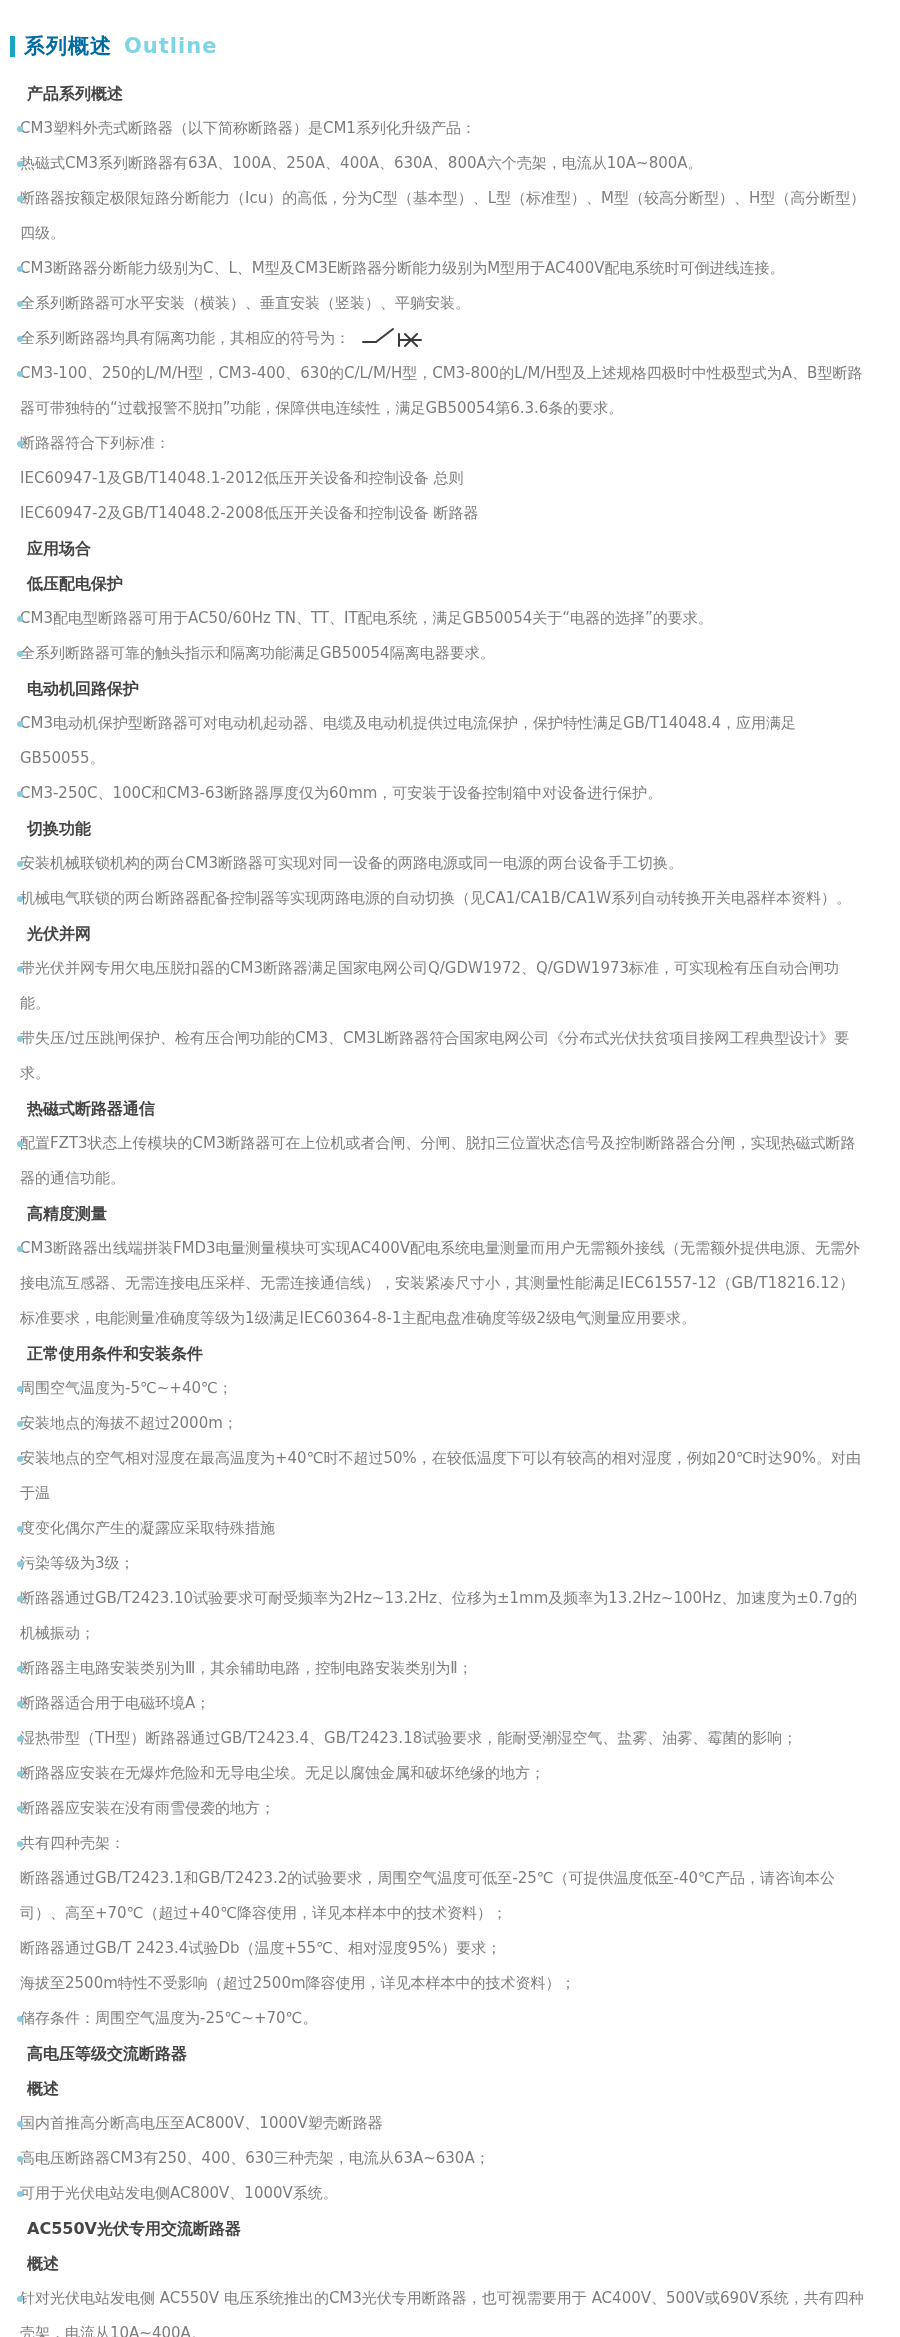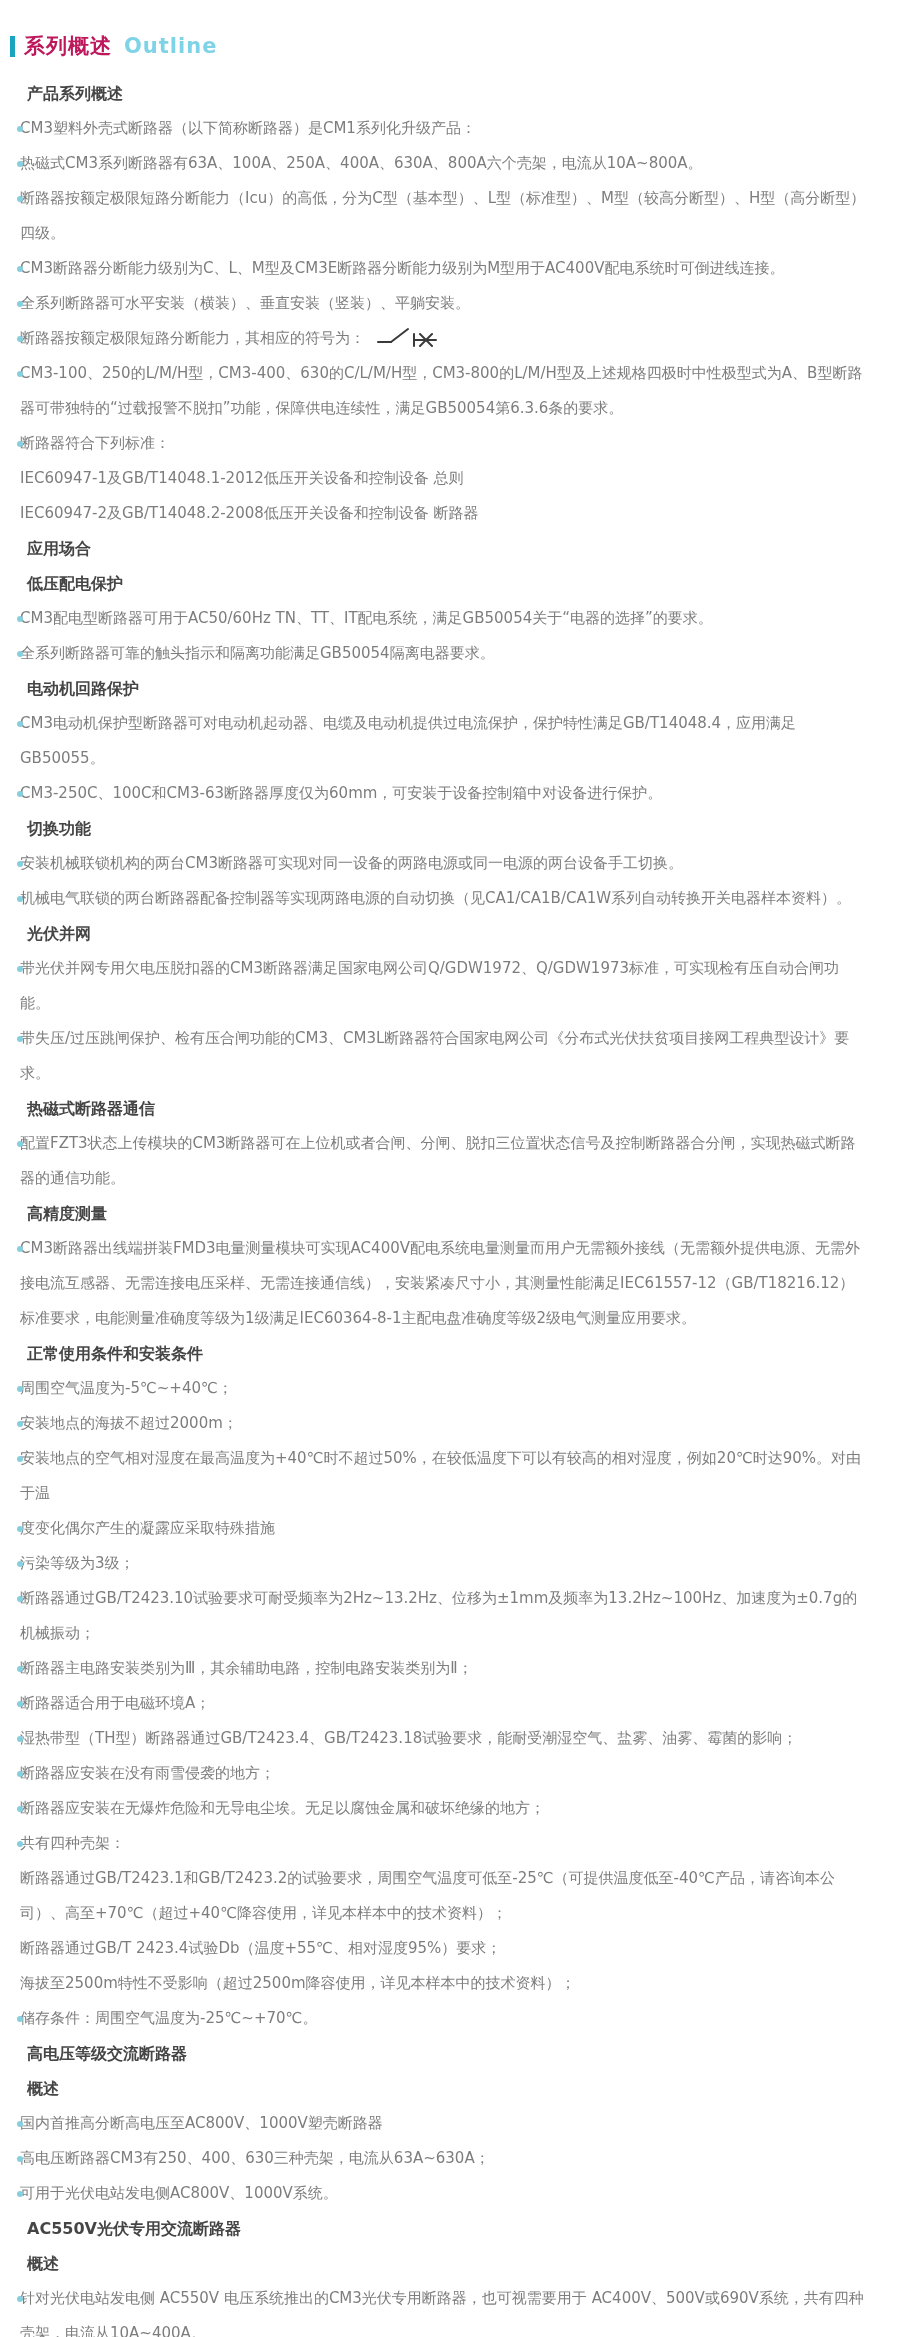--- a/index.html
+++ b/index.html
@@ -19,21 +19,21 @@
   .page{width:900px;min-height:2337px;background:#fff;padding-bottom:46px;}
   .title-row{
     display:flex;align-items:center;
     padding:32px 0 4px 10px;
   }
   .title-bar{
     width:5px;height:21px;background:var(--accent);
     margin-right:9px;flex:0 0 auto;
   }
   .title-zh{
-    font-size:21px;color:#be185d;font-weight:700;letter-spacing:1px;
+    font-size:21px;color:#0369a1;font-weight:700;letter-spacing:1px;
   }
   .title-en{
     font-size:21px;color:var(--accent-light);font-weight:700;
     margin-left:12px;letter-spacing:1px;
   }
   .content{padding:12px 32px 0 0;}
   .heading{
     margin:0 0 0 27px;
     font-size:16px;line-height:35px;font-weight:700;color:var(--heading);
   }
@@ -61,21 +61,21 @@
     <span class="title-zh">系列概述</span>
     <span class="title-en">Outline</span>
   </div>
   <div class="content" id="content">
       <h3 class="heading">产品系列概述</h3>
       <p class="bullet"><span class="dot"></span><span>CM3塑料外壳式断路器（以下简称断路器）是CM1系列化升级产品：</span></p>
       <p class="bullet"><span class="dot"></span><span>热磁式CM3系列断路器有63A、100A、250A、400A、630A、800A六个壳架，电流从10A~800A。</span></p>
       <p class="bullet"><span class="dot"></span><span>断路器按额定极限短路分断能力（Icu）的高低，分为C型（基本型）、L型（标准型）、M型（较高分断型）、H型（高分断型）四级。</span></p>
       <p class="bullet"><span class="dot"></span><span>CM3断路器分断能力级别为C、L、M型及CM3E断路器分断能力级别为M型用于AC400V配电系统时可倒进线连接。</span></p>
       <p class="bullet"><span class="dot"></span><span>全系列断路器可水平安装（横装）、垂直安装（竖装）、平躺安装。</span></p>
-      <p class="bullet"><span class="dot"></span><span>断路器按额定极限短路分断能力，其相应的符号为：</span>
+      <p class="bullet"><span class="dot"></span><span>全系列断路器均具有隔离功能，其相应的符号为：</span>
   <span class="iso-symbol">
     <svg width="62" height="22" viewBox="0 0 62 22" fill="none" stroke="#3a3a3a" stroke-width="2" stroke-linecap="round">
       <line x1="2" y1="17" x2="15" y2="17"></line>
       <line x1="15" y1="17" x2="32" y2="4"></line>
       <line x1="38" y1="9" x2="38" y2="21"></line>
       <line x1="38" y1="15" x2="60" y2="15"></line>
       <line x1="44" y1="9" x2="56" y2="21"></line>
       <line x1="44" y1="21" x2="56" y2="9"></line>
     </svg>
   </span>
@@ -104,22 +104,22 @@
       <h3 class="heading">正常使用条件和安装条件</h3>
       <p class="bullet"><span class="dot"></span><span>周围空气温度为-5℃~+40℃；</span></p>
       <p class="bullet"><span class="dot"></span><span>安装地点的海拔不超过2000m；</span></p>
       <p class="bullet"><span class="dot"></span><span>安装地点的空气相对湿度在最高温度为+40℃时不超过50%，在较低温度下可以有较高的相对湿度，例如20℃时达90%。对由于温</span></p>
       <p class="bullet"><span class="dot"></span><span>度变化偶尔产生的凝露应采取特殊措施</span></p>
       <p class="bullet"><span class="dot"></span><span>污染等级为3级；</span></p>
       <p class="bullet"><span class="dot"></span><span>断路器通过GB/T2423.10试验要求可耐受频率为2Hz~13.2Hz、位移为±1mm及频率为13.2Hz~100Hz、加速度为±0.7g的机械振动；</span></p>
       <p class="bullet"><span class="dot"></span><span>断路器主电路安装类别为Ⅲ，其余辅助电路，控制电路安装类别为Ⅱ；</span></p>
       <p class="bullet"><span class="dot"></span><span>断路器适合用于电磁环境A；</span></p>
       <p class="bullet"><span class="dot"></span><span>湿热带型（TH型）断路器通过GB/T2423.4、GB/T2423.18试验要求，能耐受潮湿空气、盐雾、油雾、霉菌的影响；</span></p>
+      <p class="bullet"><span class="dot"></span><span>断路器应安装在无爆炸危险和无导电尘埃。无足以腐蚀金属和破坏绝缘的地方；</span></p>
       <p class="bullet"><span class="dot"></span><span>断路器应安装在没有雨雪侵袭的地方；</span></p>
-      <p class="bullet"><span class="dot"></span><span>断路器应安装在无爆炸危险和无导电尘埃。无足以腐蚀金属和破坏绝缘的地方；</span></p>
       <p class="bullet"><span class="dot"></span><span>共有四种壳架：</span></p>
       <p class="plain"><span>断路器通过GB/T2423.1和GB/T2423.2的试验要求，周围空气温度可低至-25℃（可提供温度低至-40℃产品，请咨询本公司）、高至+70℃（超过+40℃降容使用，详见本样本中的技术资料）；</span></p>
       <p class="plain"><span>断路器通过GB/T 2423.4试验Db（温度+55℃、相对湿度95%）要求；</span></p>
       <p class="plain"><span>海拔至2500m特性不受影响（超过2500m降容使用，详见本样本中的技术资料）；</span></p>
       <p class="bullet"><span class="dot"></span><span>储存条件：周围空气温度为-25℃~+70℃。</span></p>
       <h3 class="heading">高电压等级交流断路器</h3>
       <h3 class="heading">概述</h3>
       <p class="bullet"><span class="dot"></span><span>国内首推高分断高电压至AC800V、1000V塑壳断路器</span></p>
       <p class="bullet"><span class="dot"></span><span>高电压断路器CM3有250、400、630三种壳架，电流从63A~630A；</span></p>
       <p class="bullet"><span class="dot"></span><span>可用于光伏电站发电侧AC800V、1000V系统。</span></p>

